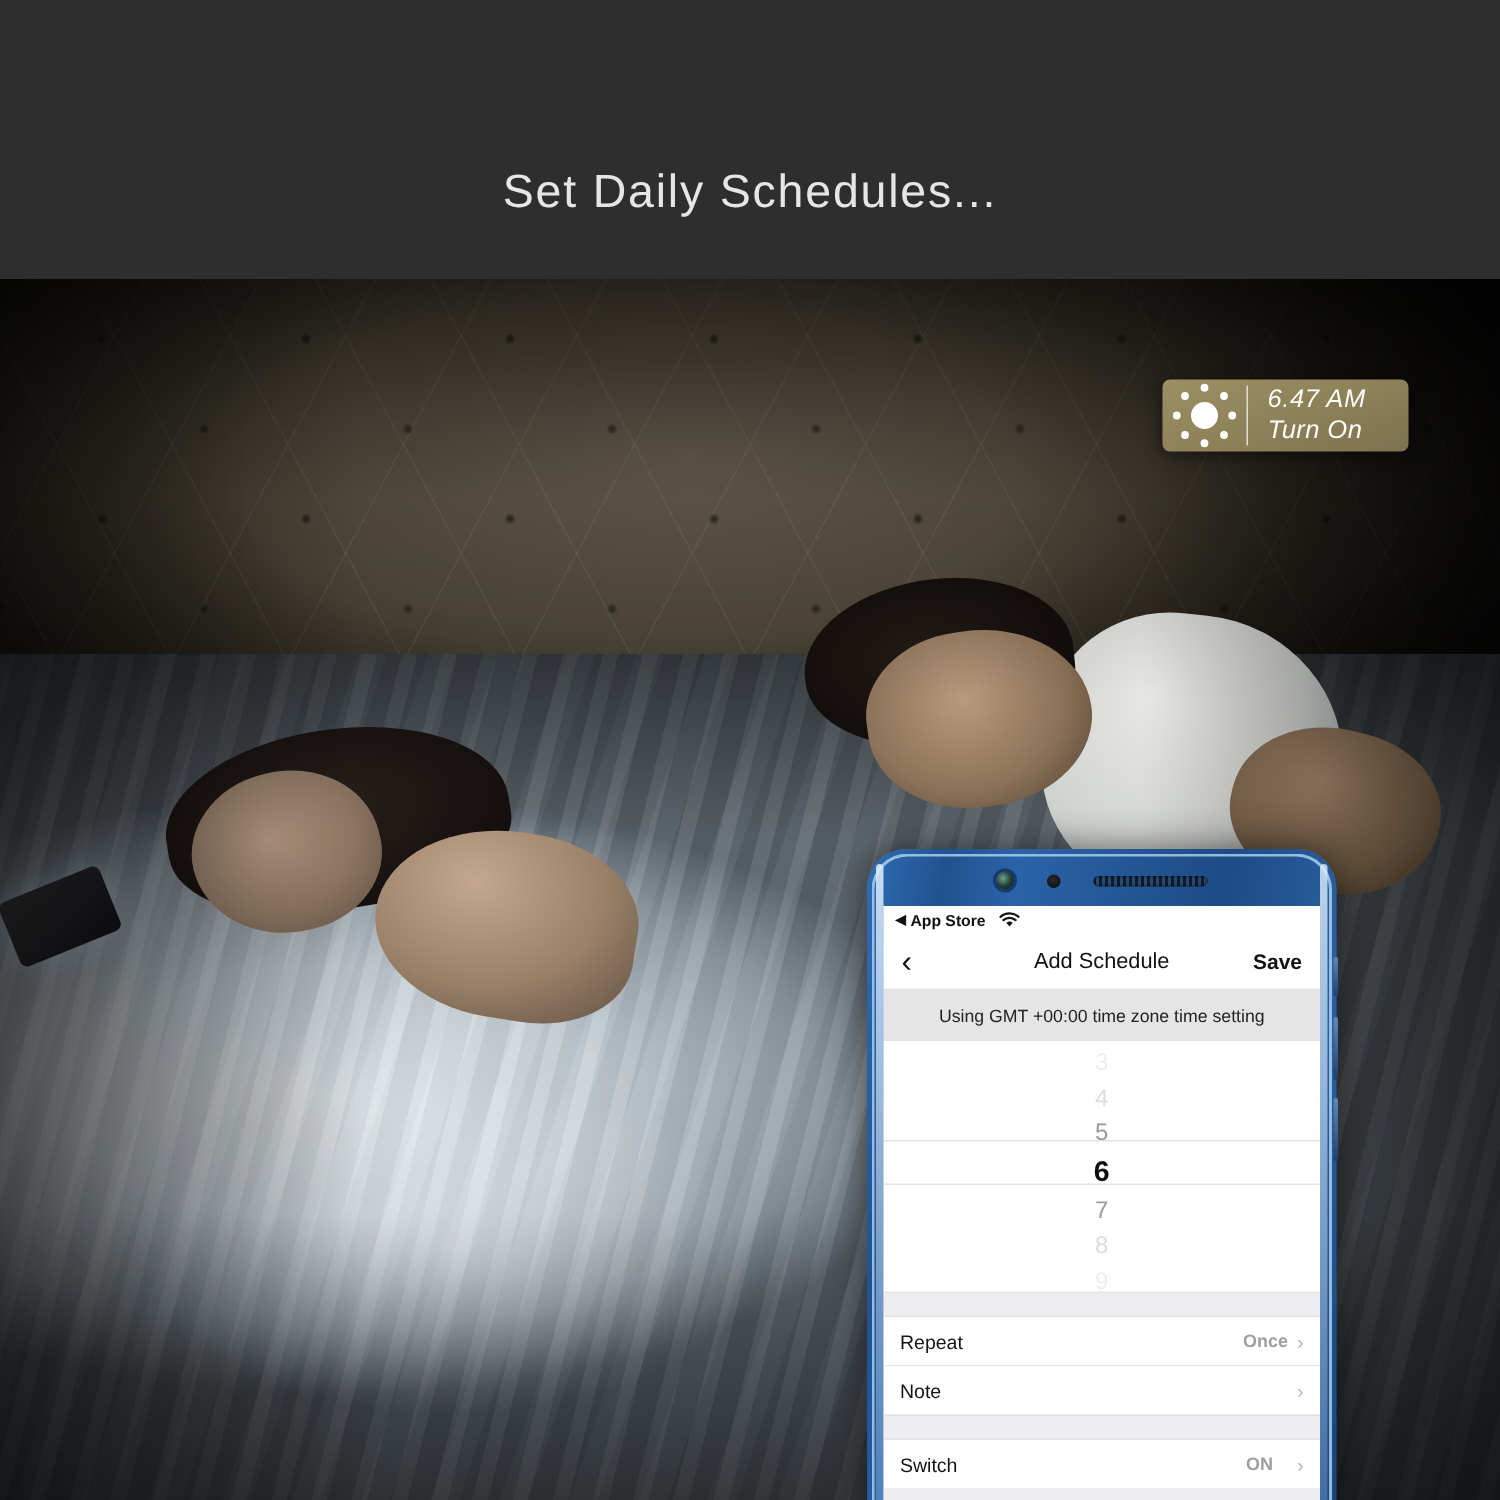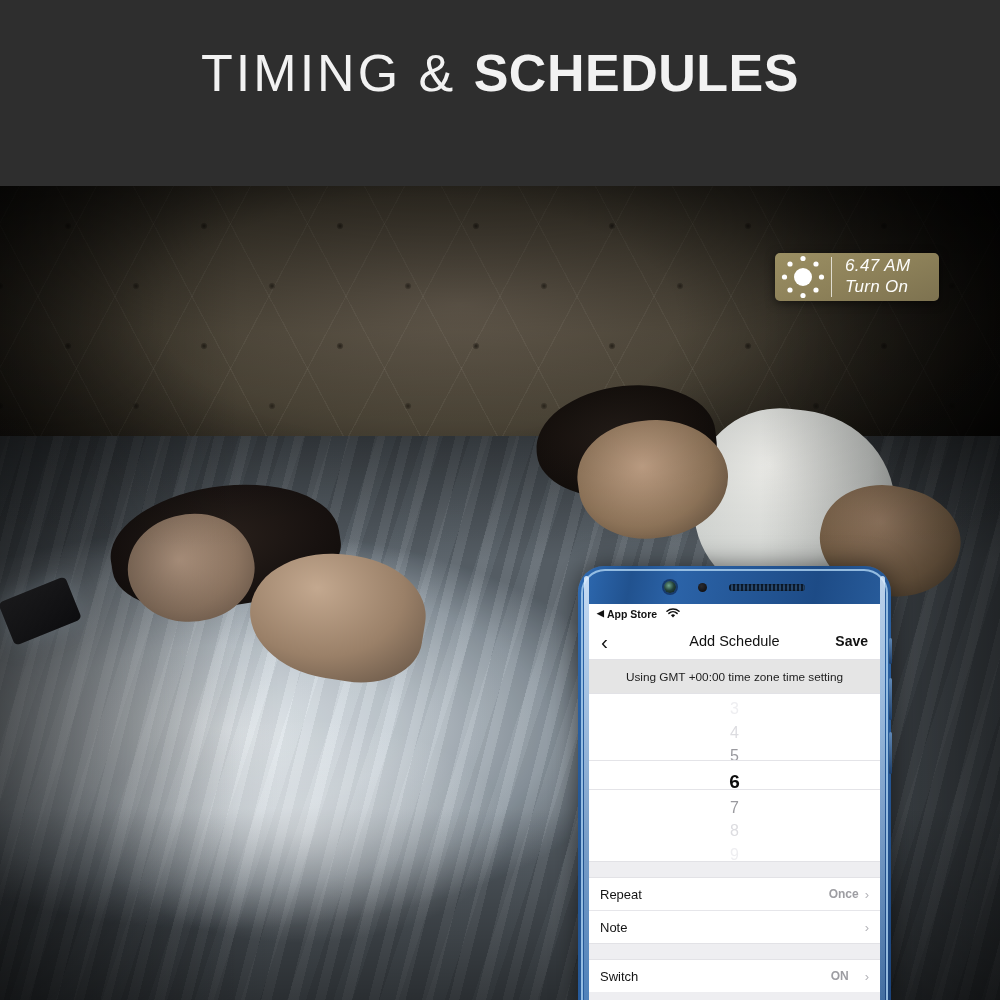--- a/index.html
+++ b/index.html
@@ -317,23 +317,21 @@
       <div class="shirt"></div>
       <div class="arm"></div>
       <div class="hair"></div>
       <div class="face"></div>
     </div>
 
     <div class="scene-dark"></div>
   </div>
 
   <div class="header-band">
-    <div class="header-title">
-      <span class="thin">TIMING &amp; </span><span class="bold">SCHEDULES</span>
-    </div>
+    <div class="header-sub">Set Daily Schedules...</div>
   </div>
 
   <div class="badge">
     <div class="badge-icon">
       <svg viewBox="0 0 56 66" width="56" height="66" aria-hidden="true">
         <circle cx="28" cy="33" r="9" fill="#ffffff"></circle>
         <circle cx="28" cy="14.5" r="2.6" fill="#ffffff"></circle>
         <circle cx="28" cy="51.5" r="2.6" fill="#ffffff"></circle>
         <circle cx="9.5" cy="33" r="2.6" fill="#ffffff"></circle>
         <circle cx="46.5" cy="33" r="2.6" fill="#ffffff"></circle>

